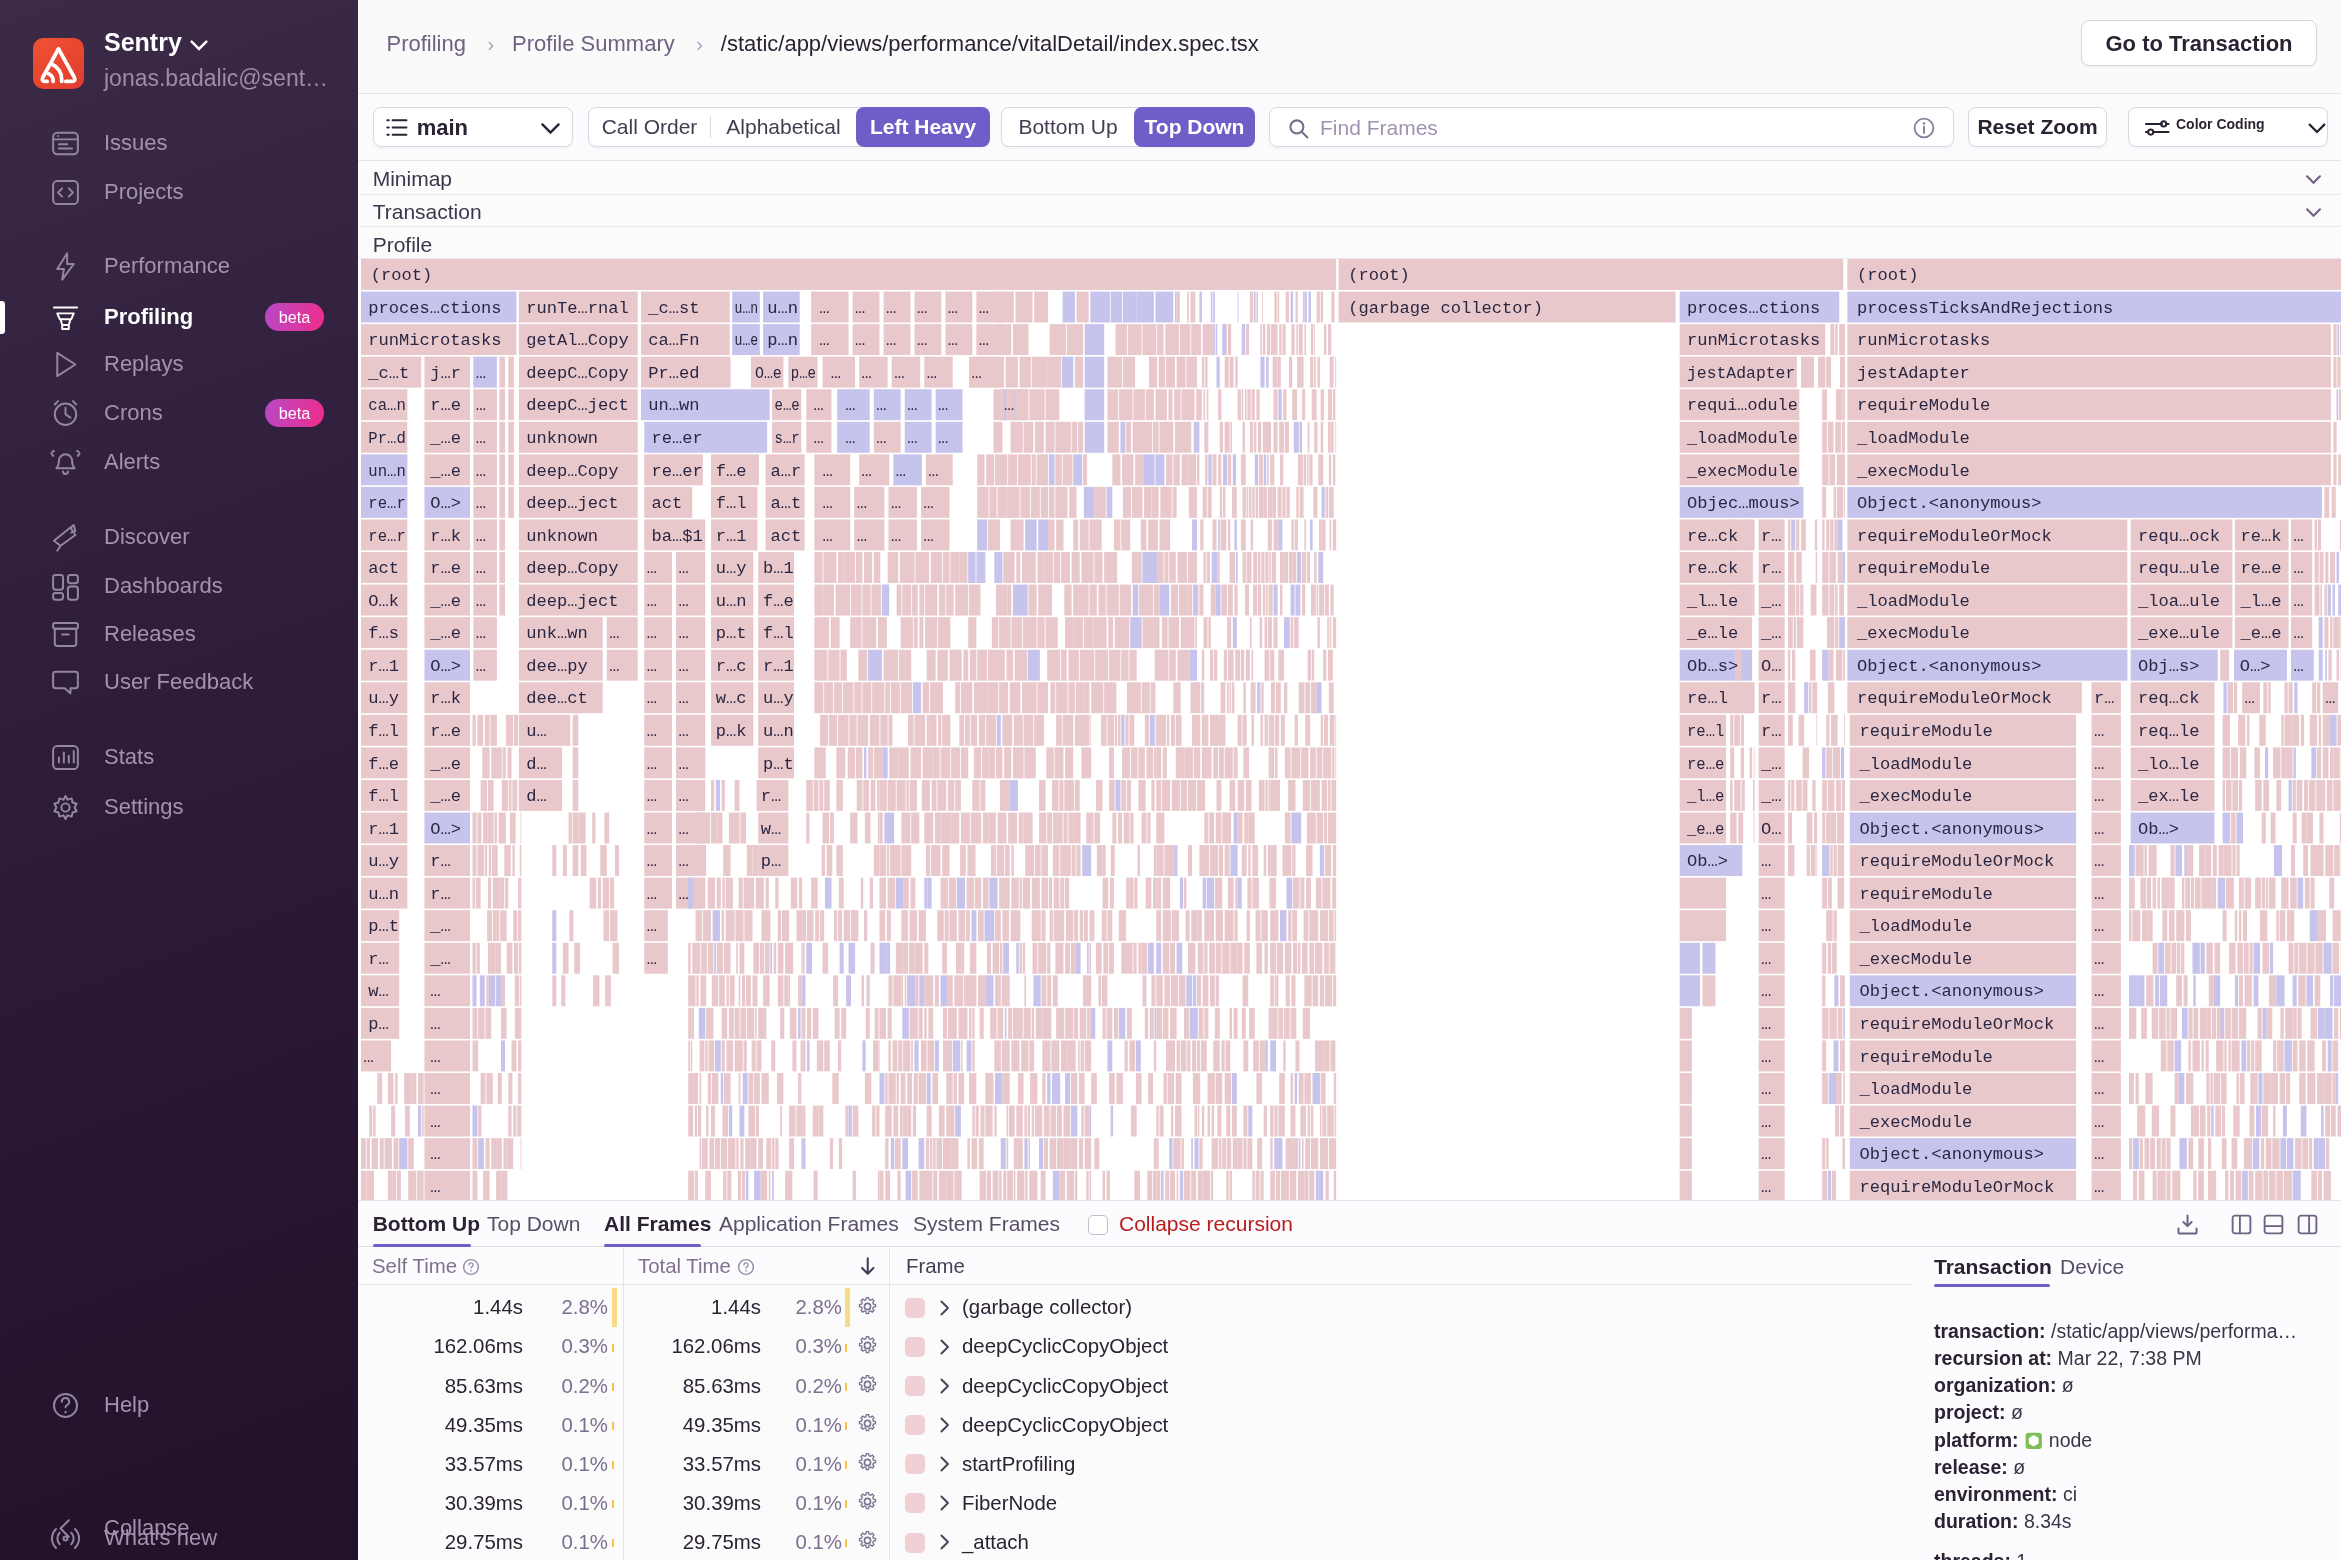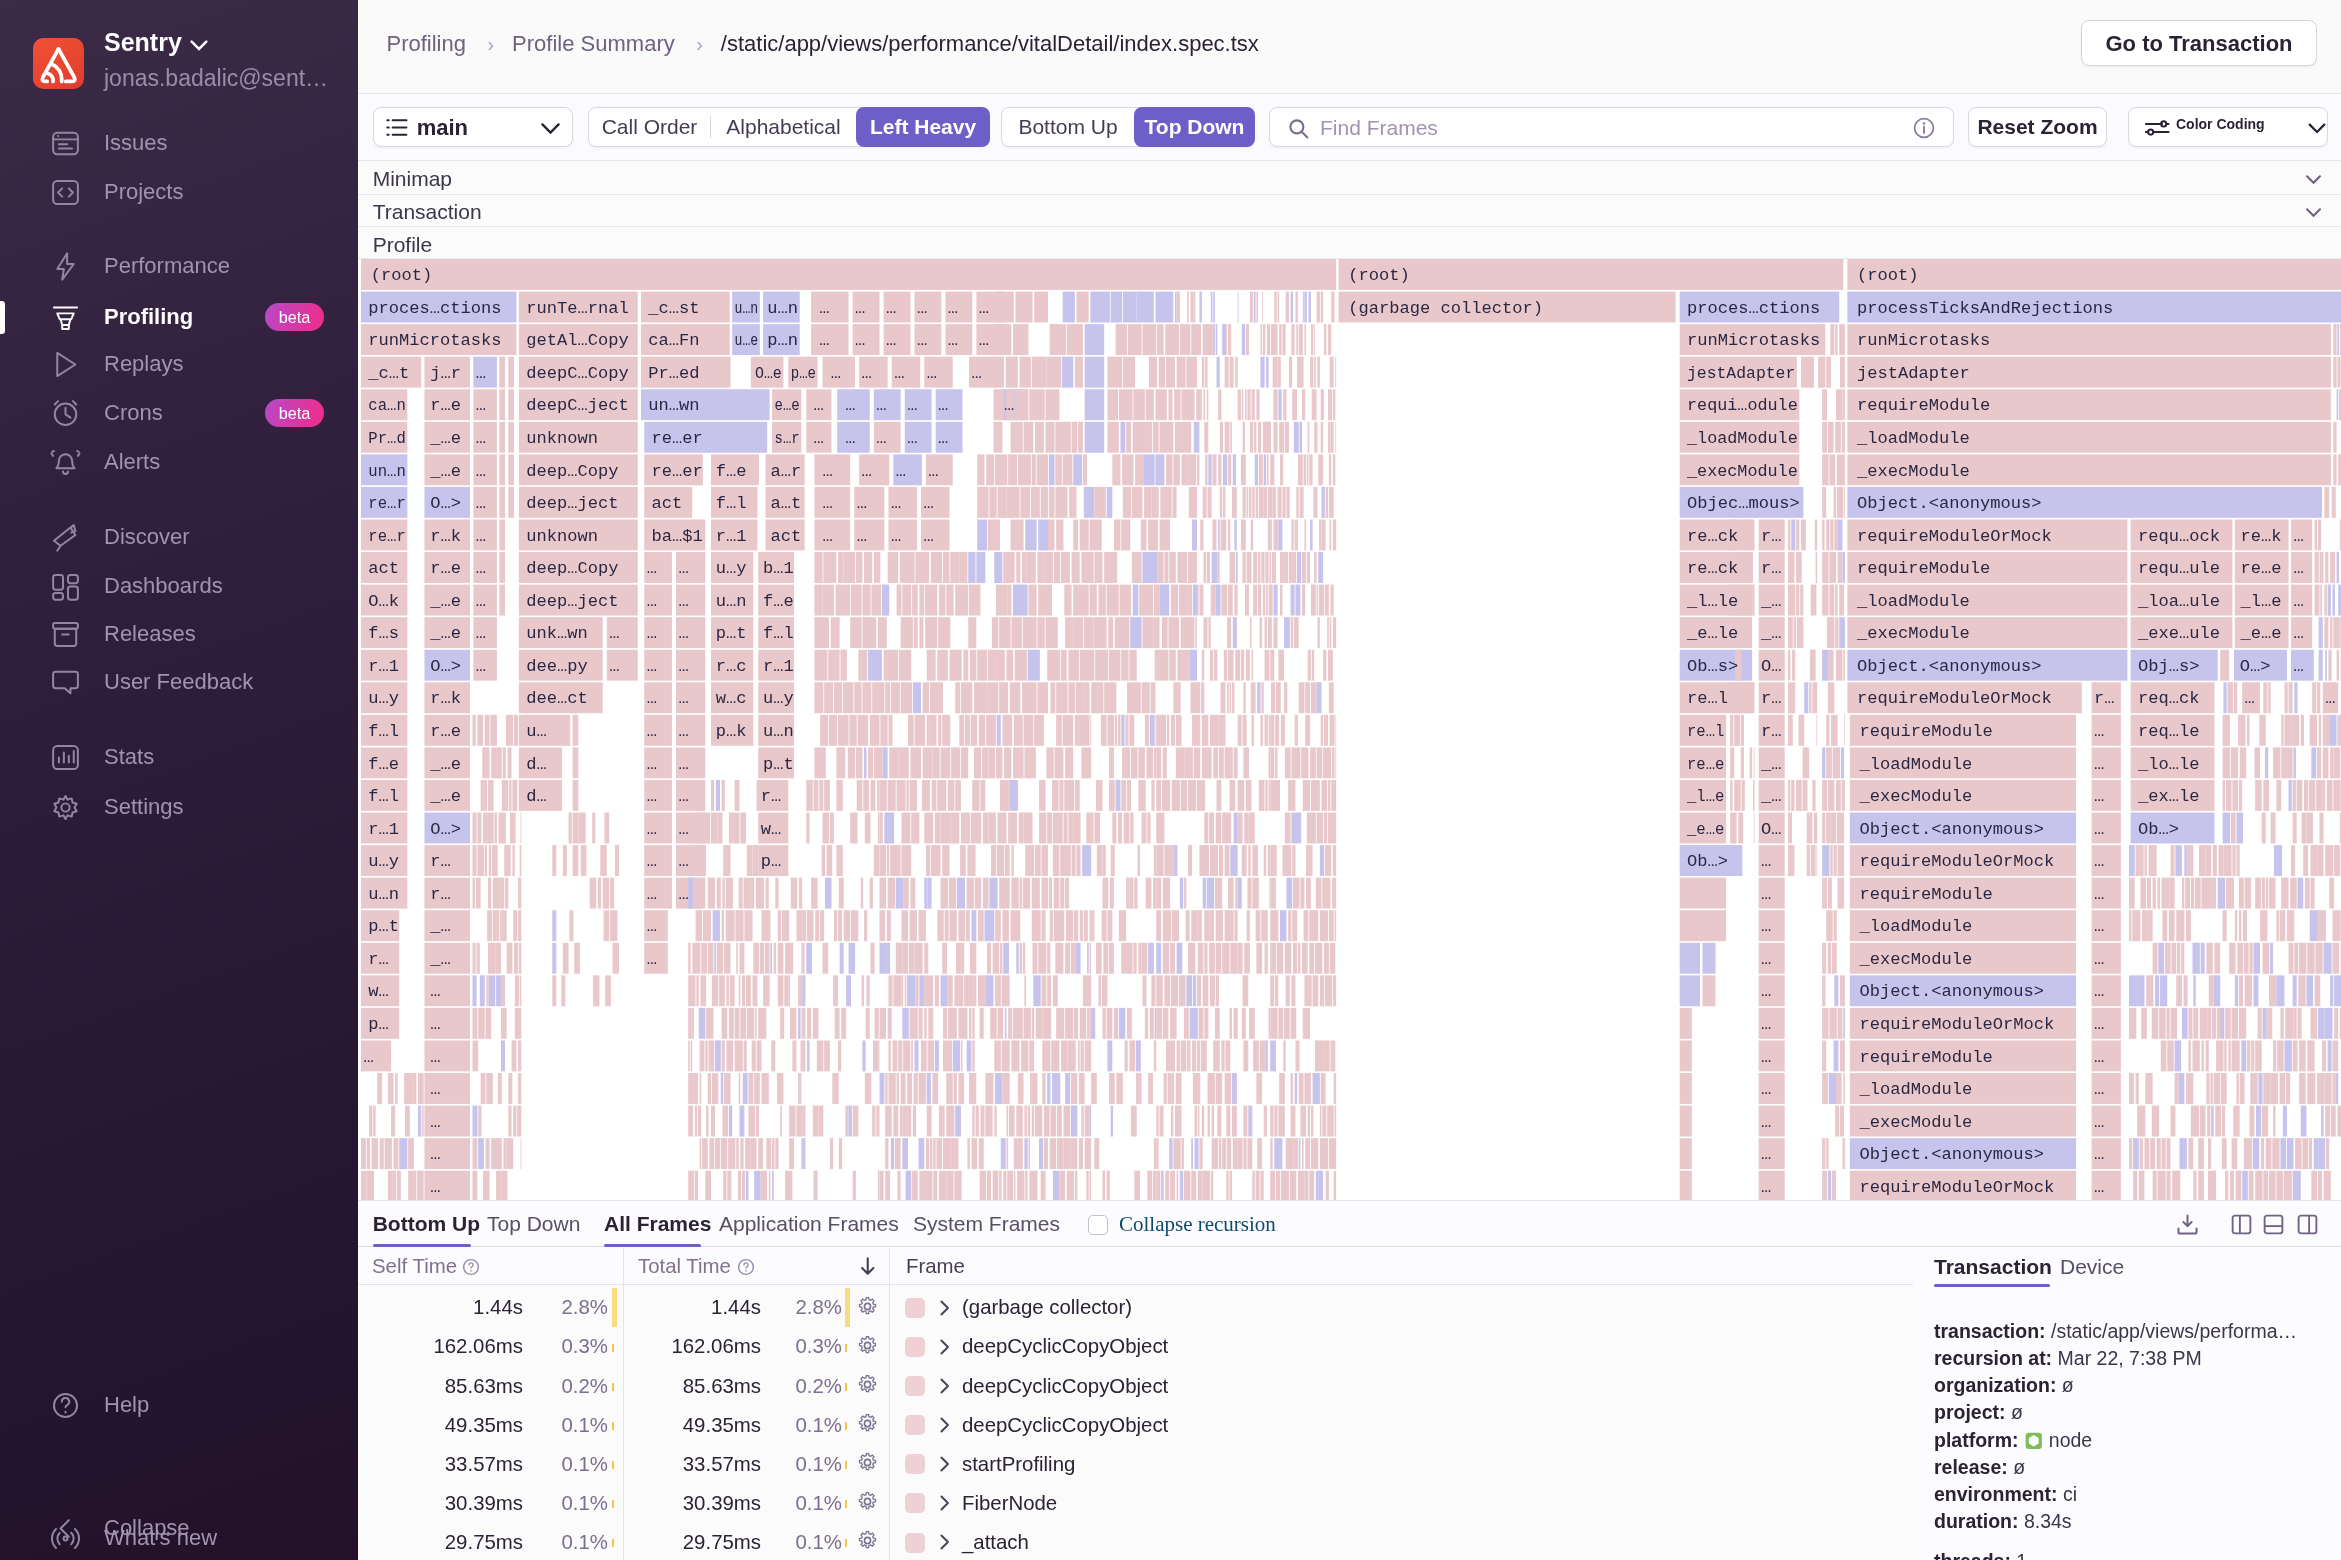--- a/index.html
+++ b/index.html
@@ -3192,21 +3192,21 @@
     </div>
   <div id="tabbar">
     <div class="tab on" style="left:14.7px;">Bottom Up</div>
       <div class="tabu" style="left:14.7px;width:98px;"></div>
     <div class="tab" style="left:129px;">Top Down</div>
     <div class="tab on" style="left:246px;">All Frames</div>
       <div class="tabu" style="left:246px;width:97px;"></div>
     <div class="tab" style="left:361px;">Application Frames</div>
     <div class="tab" style="left:555px;">System Frames</div>
     <div style="position:absolute;left:730px;top:14px;width:19.5px;height:19.5px;border:1.6px solid #c5bccf;border-radius:4.9px;background:#fff;"></div>
-    <div class="tab" style="left:761px;color:#0c4a6e;font-family:Liberation Serif, serif;">Collapse recursion</div>
+    <div class="tab" style="left:761px;color:#b91c1c;">Collapse recursion</div>
     <svg style="position:absolute;left:1818px;top:12.2px;" width="23" height="23" viewBox="0 0 28 28">
         <g stroke="#6f6284" stroke-width="2.4" fill="none" stroke-linecap="round" stroke-linejoin="round">
           <path d="M14 3 v13 M9 11 l5 5 l5 -5"></path>
           <path d="M3 19 v4 a2 2 0 0 0 2 2 h18 a2 2 0 0 0 2 -2 v-4"></path>
         </g>
       </svg>
     <svg style="position:absolute;left:1873px;top:13px;" width="21" height="21" viewBox="0 0 26 26">
         <g stroke="#6f6284" stroke-width="2.3" fill="none">
           <rect x="2" y="2" width="22" height="22" rx="3"></rect>
           <path d="M11 2 v22"></path>

